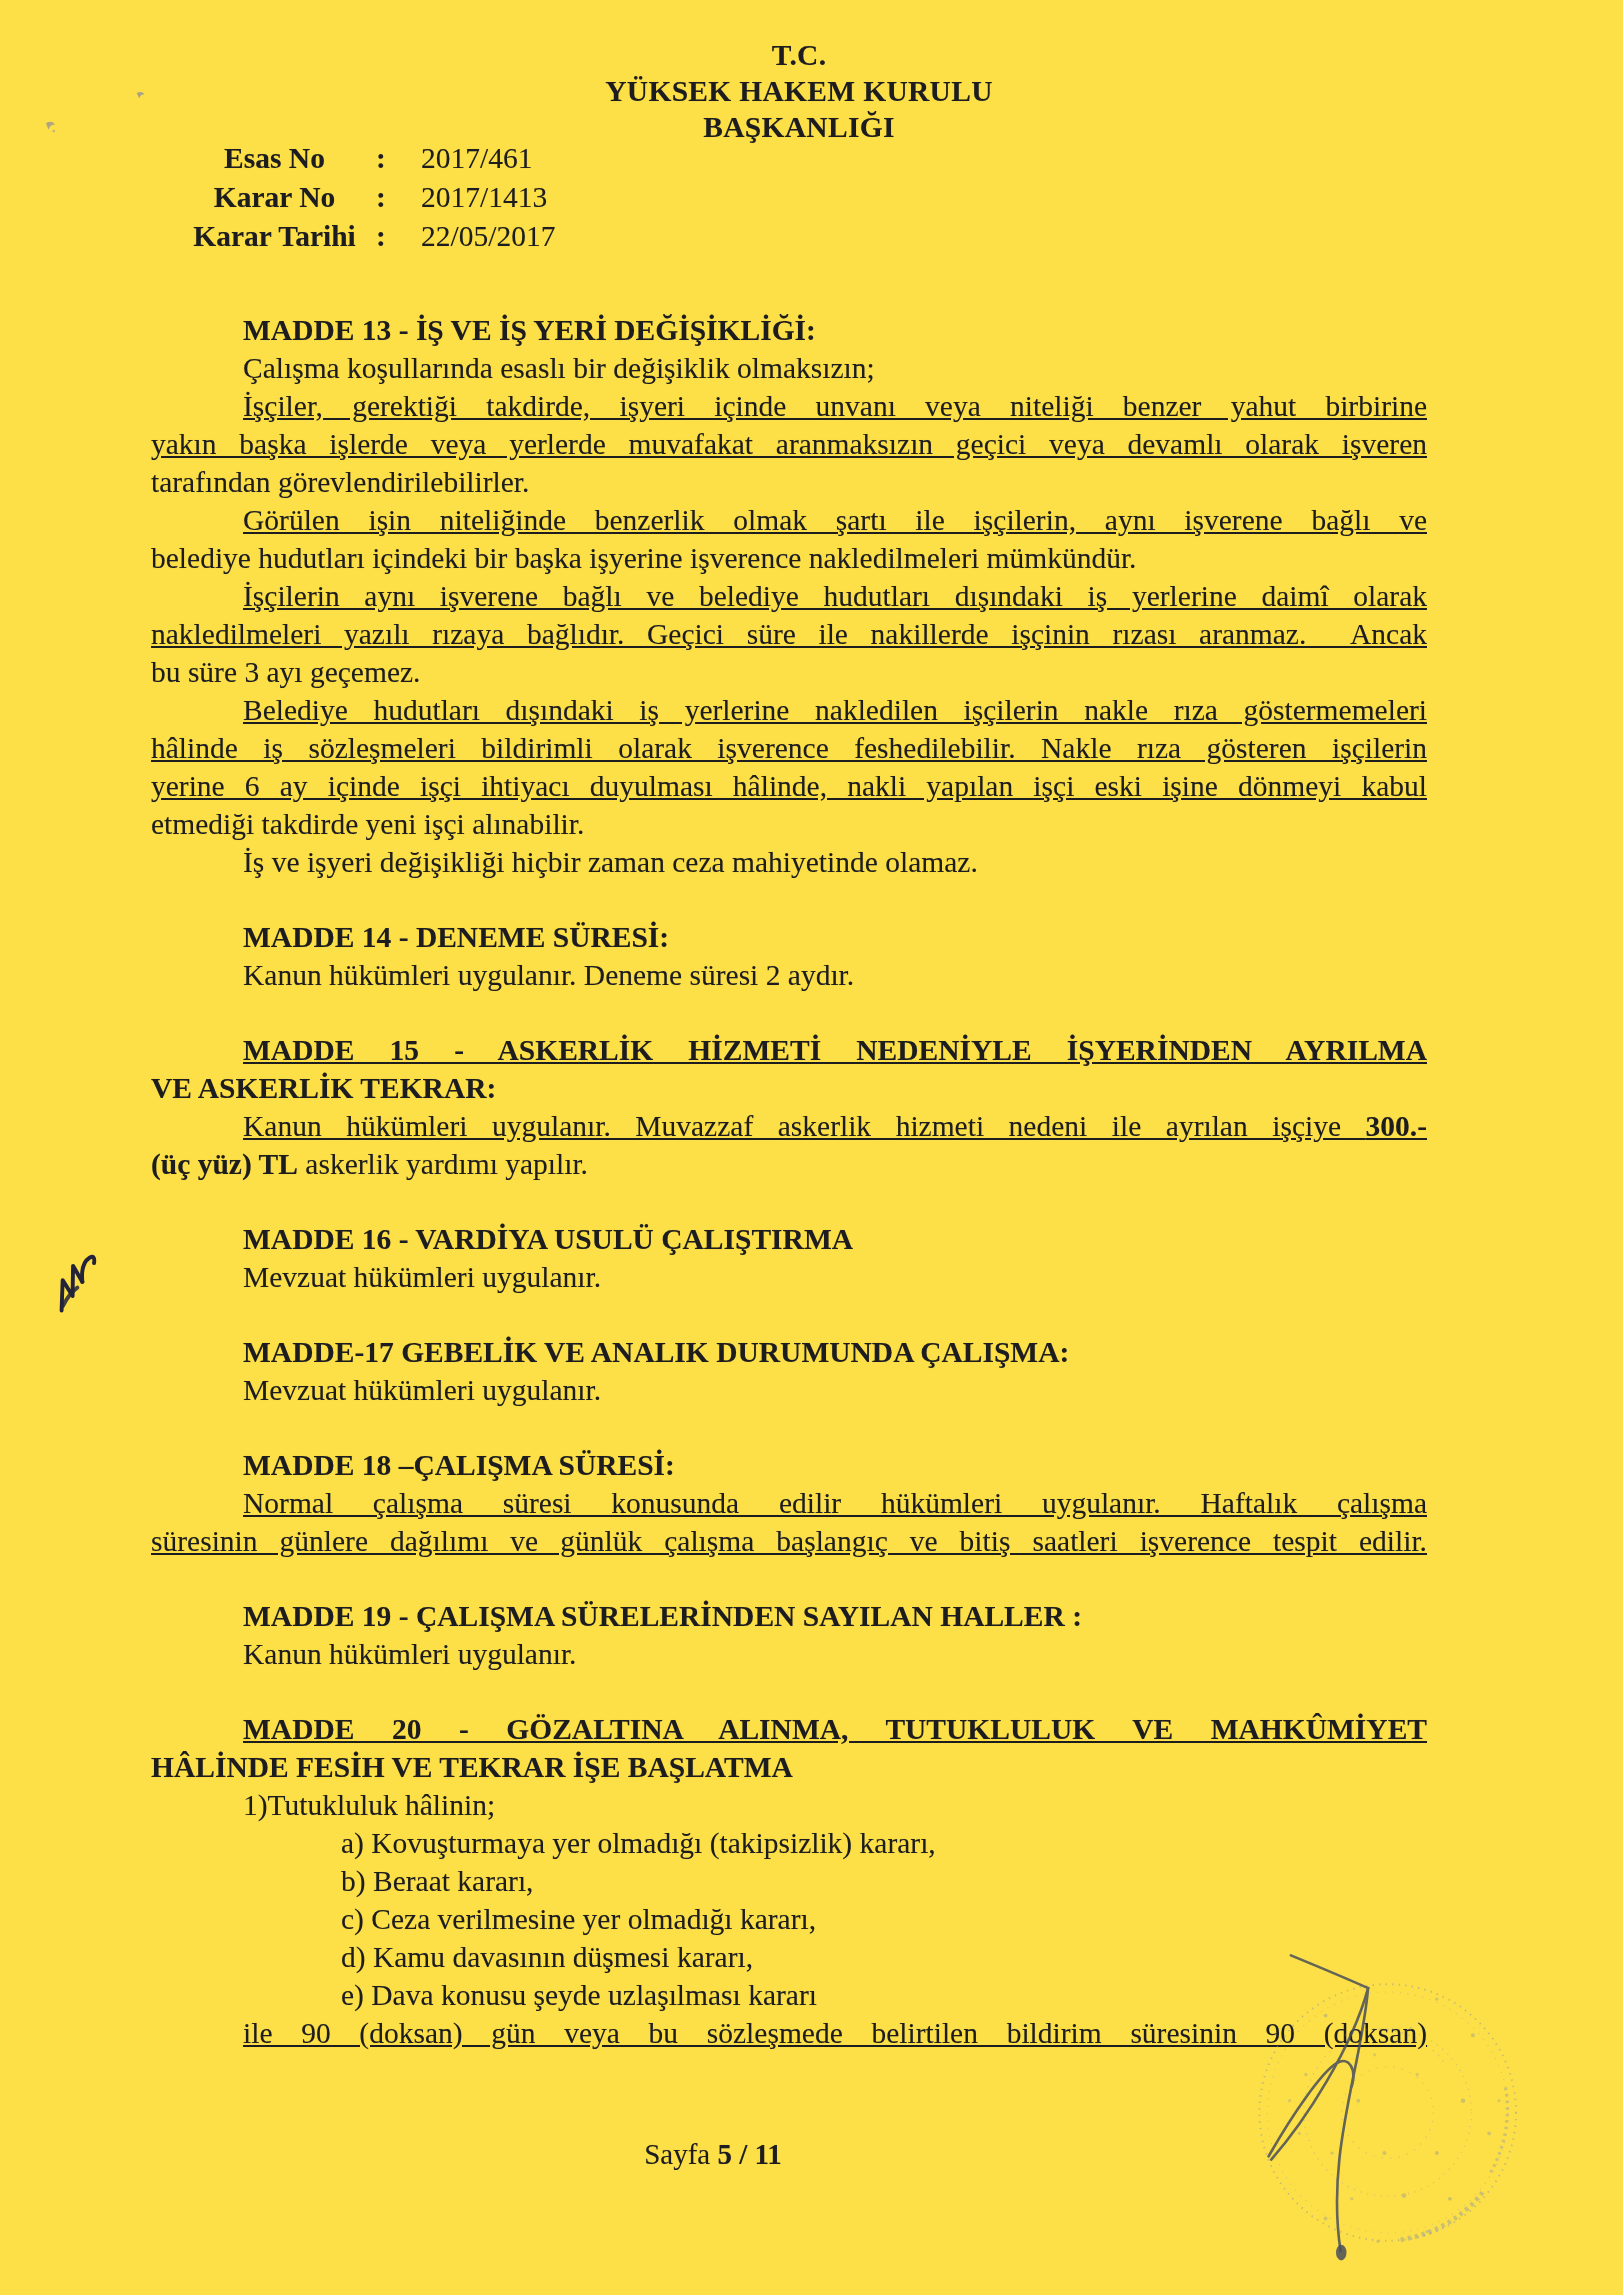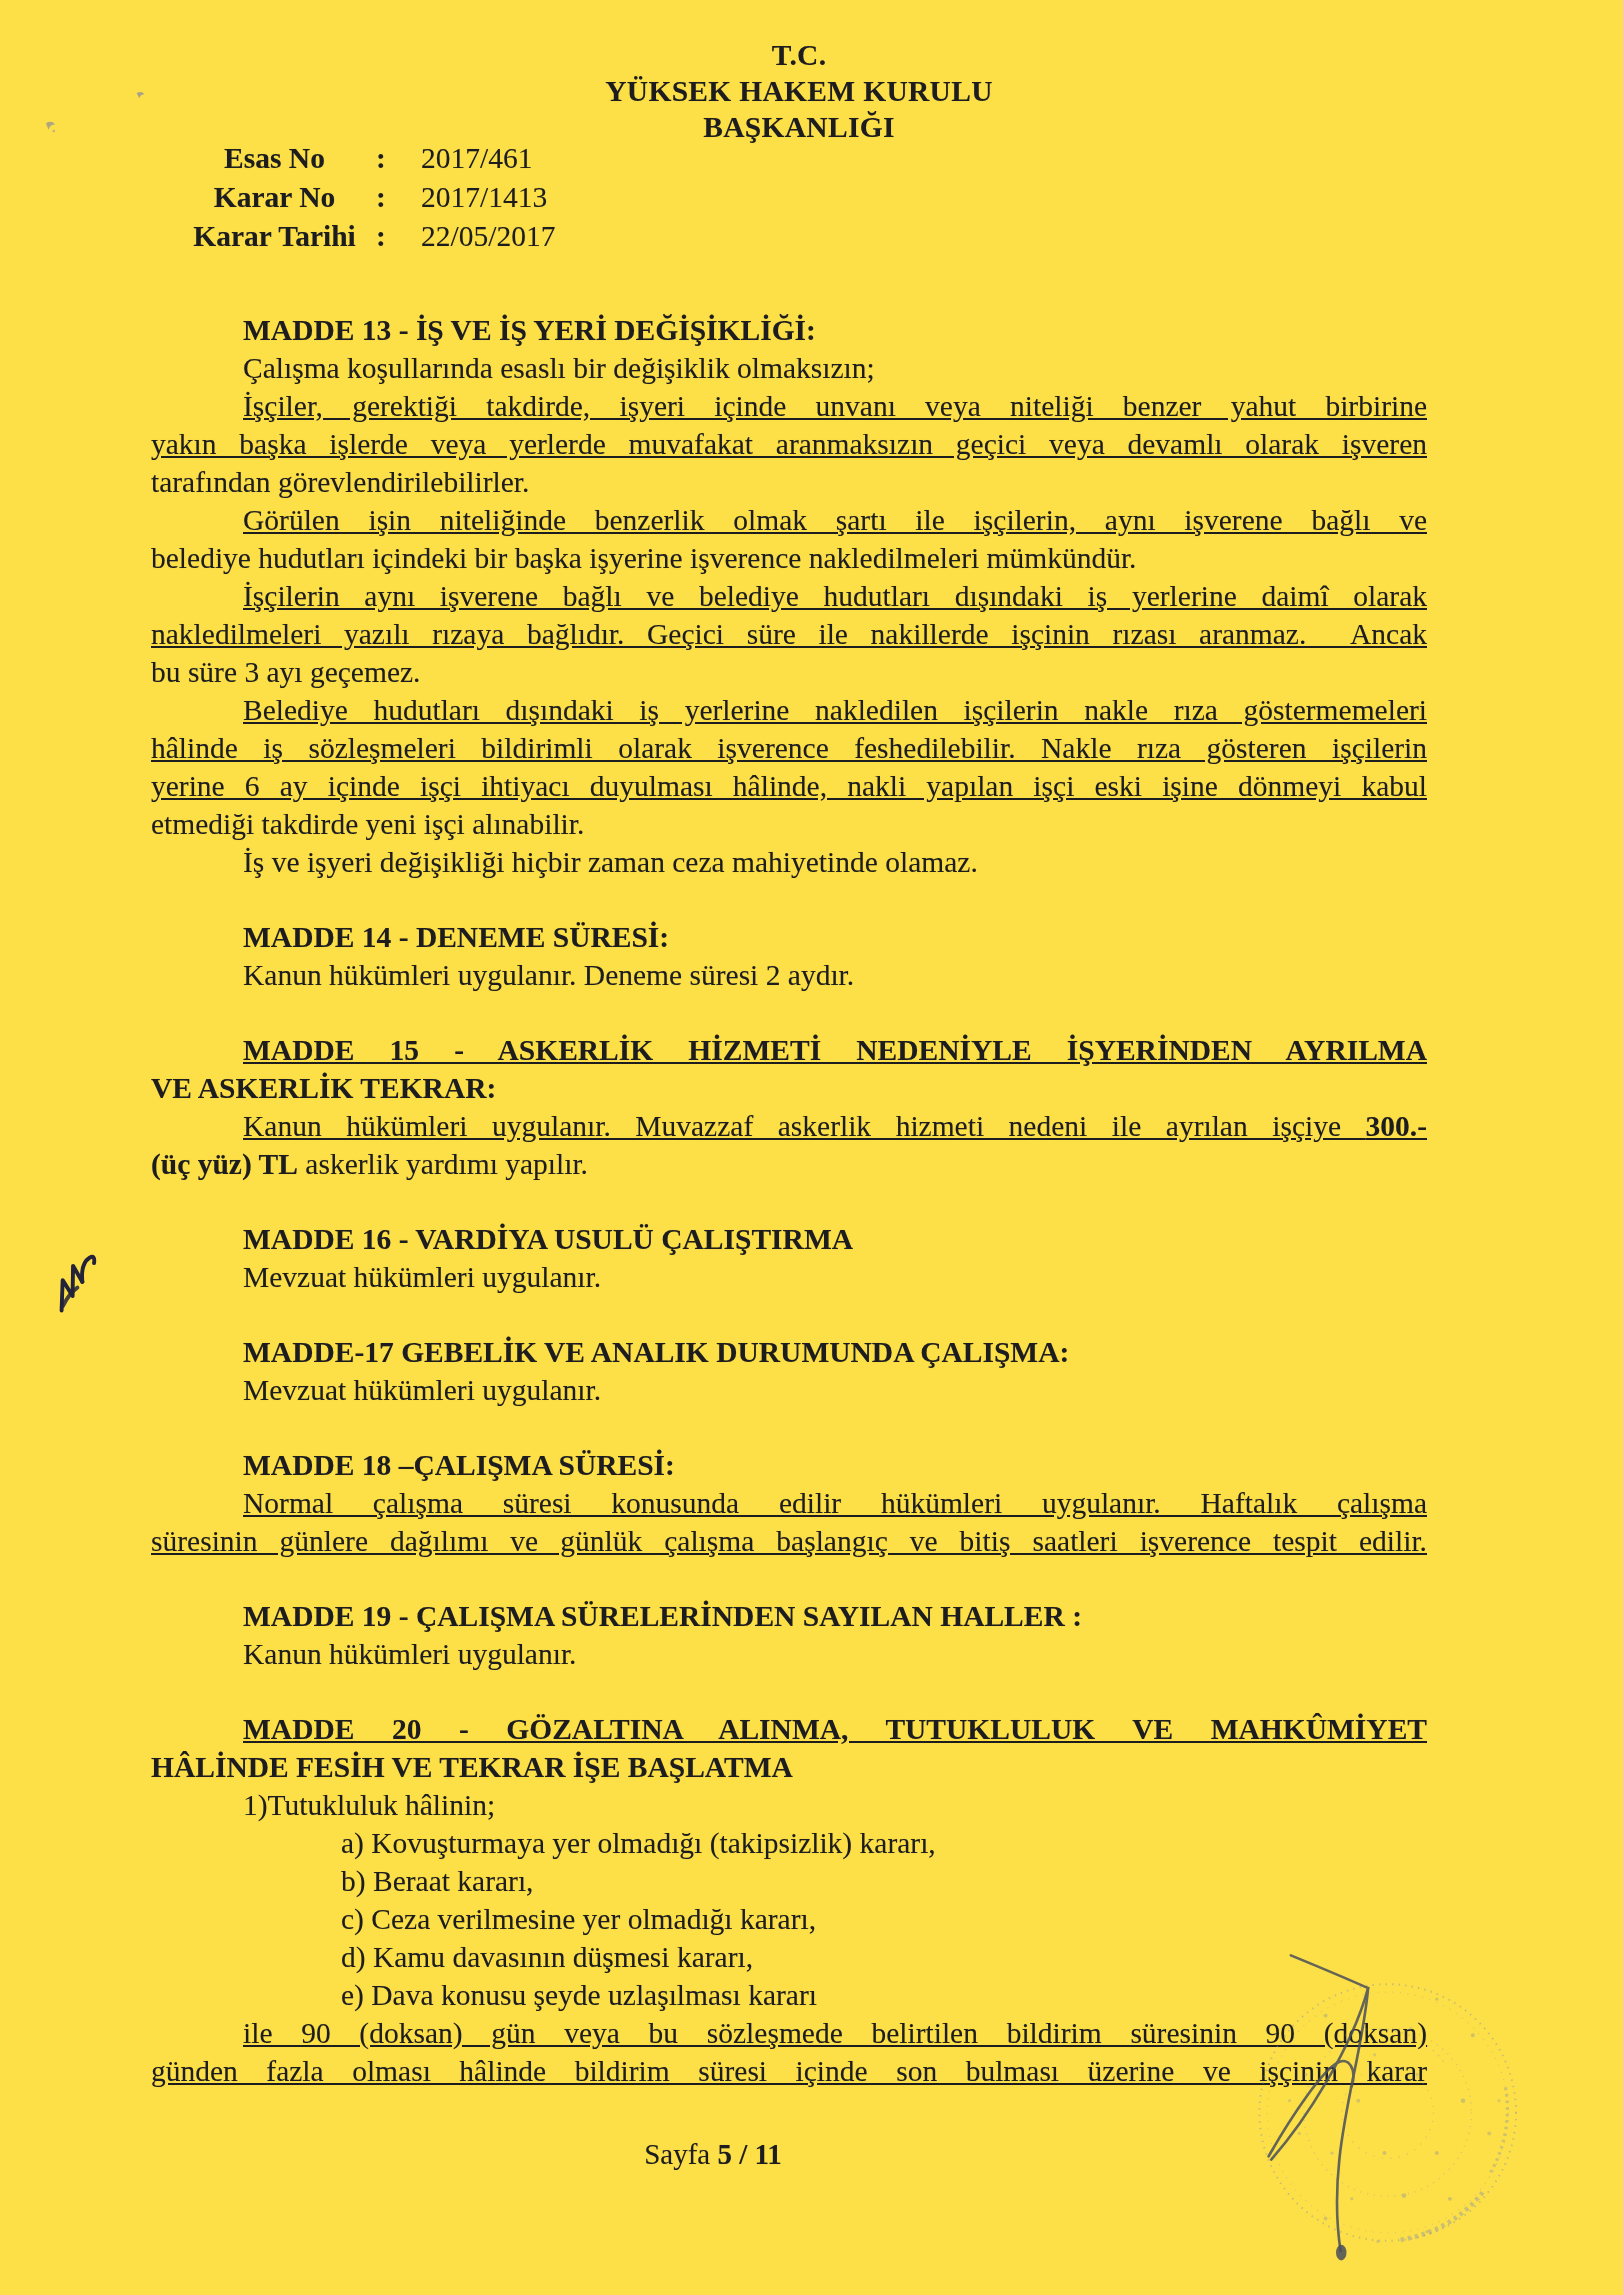--- a/index.html
+++ b/index.html
@@ -153,21 +153,20 @@
           <div class="line hline"><span>HÂLİNDE FESİH VE TEKRAR İŞE BAŞLATMA</span></div>
         </div>
     <div>
           <div class="line indent"><span>1)Tutukluluk hâlinin;</span></div>
           <div class="line pad"><span>a) Kovuşturmaya yer olmadığı (takipsizlik) kararı,</span></div>
           <div class="line pad"><span>b) Beraat kararı,</span></div>
           <div class="line pad"><span>c) Ceza verilmesine yer olmadığı kararı,</span></div>
           <div class="line pad"><span>d) Kamu davasının düşmesi kararı,</span></div>
           <div class="line pad"><span>e) Dava konusu şeyde uzlaşılması kararı</span></div>
           <div class="line indent stretch"><span>ile 90 (doksan) gün veya bu sözleşmede belirtilen bildirim süresinin 90 (doksan)</span></div>
-          <div class="line stretch"><span>günden fazla olması hâlinde bildirim süresi içinde son bulması üzerine ve işçinin karar</span></div>
         </div>
   </section>
 </main>
 
   <footer class="doc-footer">
     <span>Sayfa</span>
     <span class="b">5 / 11</span>
   </footer>
 
   <svg class="artifact" style="left:134px;top:89px;" width="15.7" height="15.7" viewBox="0 0 24 24">

